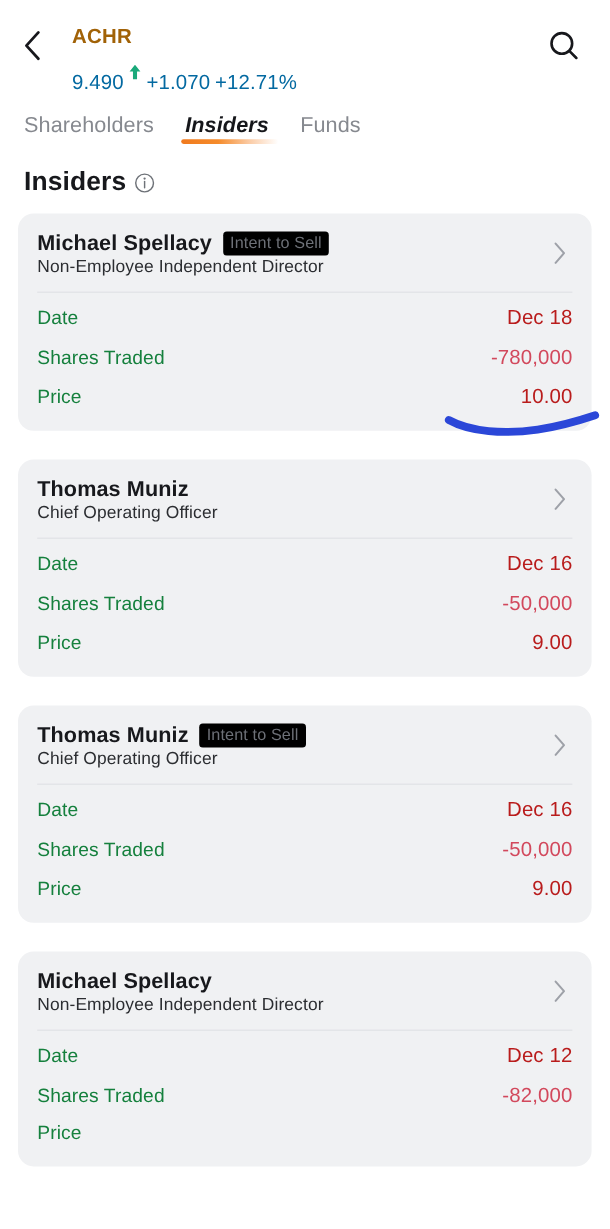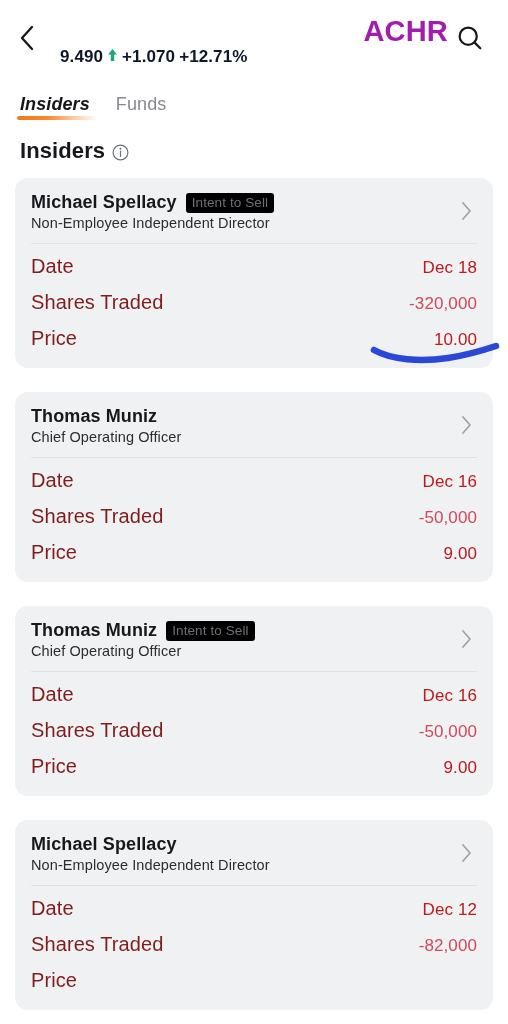--- a/index.html
+++ b/index.html
@@ -19,29 +19,29 @@
     height:78px;
   }
   .back-btn {
     width:40px; height:44px;
     display:flex; align-items:center; justify-content:flex-start;
     flex:0 0 auto; cursor:pointer;
   }
   .back-btn svg { display:block; }
   .ticker-block { flex:1 1 auto; padding-top:1px; padding-left:4px; }
   .ticker-symbol {
-    font-size:29px; font-weight:bold; color:#a21caf;
-    letter-spacing:.2px; line-height:28px;text-align:right;
+    font-size:17px; font-weight:bold; color:#a16207;
+    letter-spacing:.2px; line-height:28px;
   }
   .quote-line {
     display:flex; align-items:center; gap:4px;
     line-height:22px; margin-top:1px;
   }
   .quote-price, .quote-change, .quote-pct {
-    font-size:17px; font-weight:700; color:#0f172a; letter-spacing:.1px;
+    font-size:17px; font-weight:400; color:#0369a1; letter-spacing:.1px;margin-top:12px;
   }
   .quote-arrow { display:inline-block; }
   .search-btn {
     width:44px; height:44px; flex:0 0 auto;
     display:flex; align-items:center; justify-content:center;
     cursor:pointer; margin-top:2px;
   }
 
   
   .tabs {
@@ -102,21 +102,21 @@
     margin-top:8px; cursor:pointer;
   }
   .divider {
     height:1px; background:#e0e2e5;
     margin:12px 0 4px 0;
   }
   .row {
     display:flex; align-items:baseline; justify-content:space-between;
     padding:7px 0 6px 0;
   }
-  .row-label { font-size:20px; color:#7f1d1d; letter-spacing:.1px; }
+  .row-label { font-size:16px; color:#15803d; letter-spacing:.1px; }
   .row-value { font-size:17px; color:#b91c1c; font-weight:500; letter-spacing:.1px; }
   .row-value.neg { color:#d2485c; }
 
   
   .annotation {
     position:absolute; pointer-events:none; z-index:5;
     left:0; top:0; width:508px; height:1024px;
   }
 </style>
 </head>
@@ -152,20 +152,23 @@
       <span>
         <svg width="30" height="30" viewBox="0 0 30 30" fill="none">
           <circle cx="13.2" cy="13.2" r="8.6" stroke="#17181c" stroke-width="2.2"></circle>
           <path d="M19.6 19.6 L25.3 25.3" stroke="#17181c" stroke-width="2.2" stroke-linecap="round"></path>
         </svg>
       </span>
     </div>
   </div>
 
   <div class="tabs">
+    <div class="tab">
+      <span>Shareholders</span>
+    </div>
     <div class="tab active">
       <span>Insiders</span>
       <span class="tab-underline"></span>
     </div>
     <div class="tab">
       <span>Funds</span>
     </div>
   </div>
 
   <div class="section-head">
@@ -196,21 +199,21 @@
           </svg>
         </div>
       </div>
       <div class="divider"></div>
       <div class="row">
         <span class="row-label">Date</span>
         <span class="row-value">Dec 18</span>
       </div>
       <div class="row">
         <span class="row-label">Shares Traded</span>
-        <span class="row-value neg">-320,000</span>
+        <span class="row-value neg">-780,000</span>
       </div>
       <div class="row">
         <span class="row-label">Price</span>
         <span class="row-value">10.00</span>
       </div>
     </div>
 
     <div class="card">
       <div class="card-head">
         <div class="card-head-text">

